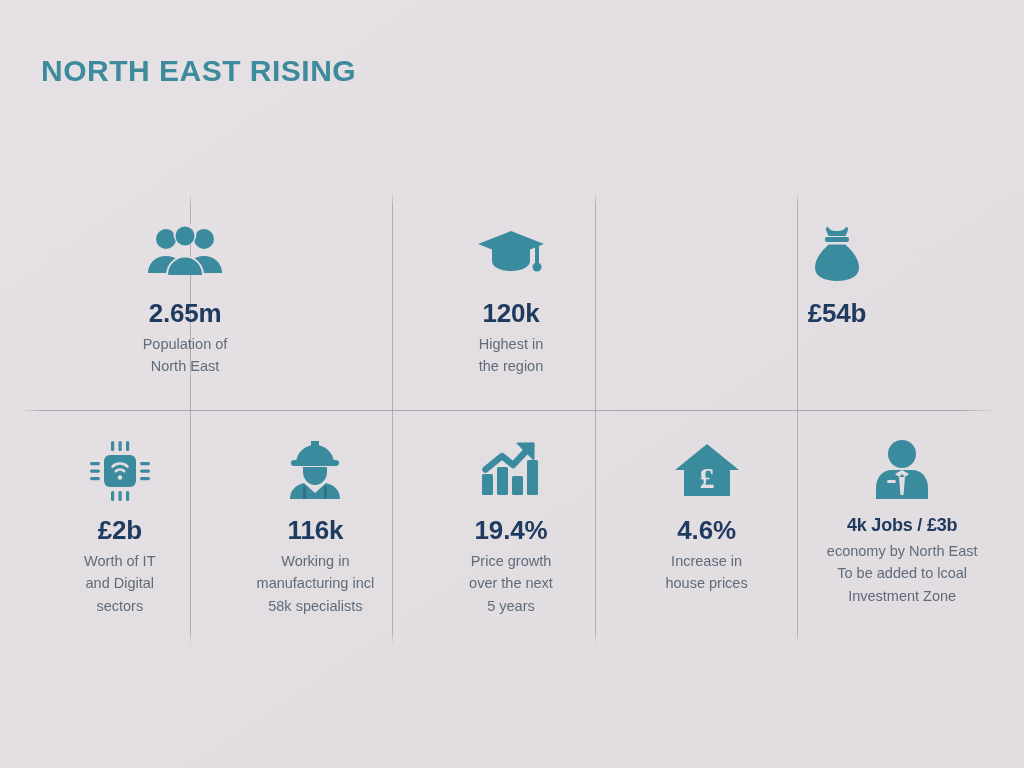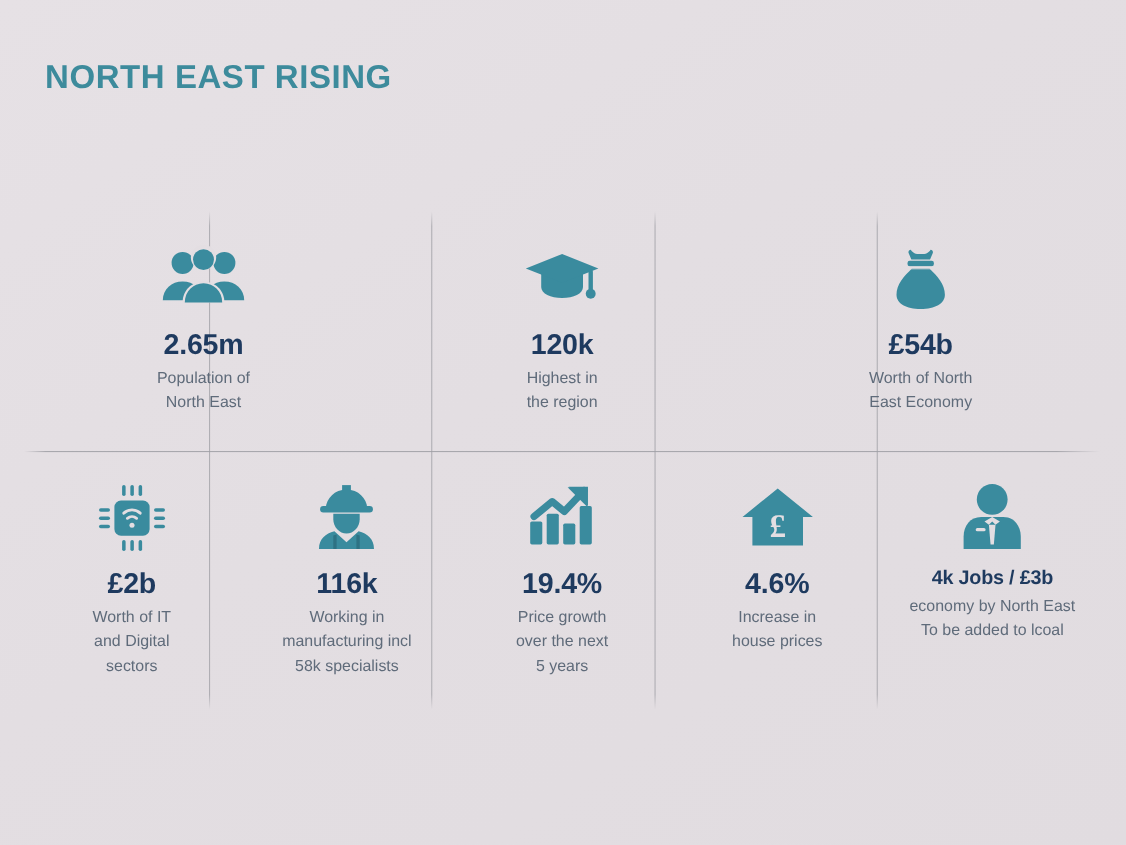--- a/index.html
+++ b/index.html
@@ -183,24 +183,20 @@
           <svg width="62" height="60" viewBox="0 0 62 60">
             <g fill="#3a8b9e">
               <path d="M22 4c2 3 4 4 9 4s7-1 9-4c1.5 0 2.5 1.5 2 3l-2.5 6H22.5L20 7c-.5-1.5.5-3 2-3z"></path>
               <rect x="19" y="14" width="24" height="5" rx="2"></rect>
               <path d="M23 21h16c7 7 14 14 14 24 0 8-9 13-22 13S9 53 9 45c0-10 7-17 14-24z"></path>
               <rect x="19" y="19" width="24" height="3" fill="#e3dee2" opacity="0.55"></rect>
             </g>
           </svg>
         </div>
         <div class="stat-value">£54b</div>
-        <div class="stat-desc">
-          <div>Worth of North</div>
-          <div>East Economy</div>
-        </div>
       </div>
 
     </div>
 
     <div class="row r2">
 
       <div class="cell">
         <div class="icon-wrap">
           <svg width="66" height="64" viewBox="0 0 66 64">
             <g fill="#3a8b9e">
@@ -303,19 +299,20 @@
               <path d="M31 31l-7 4 4 3 3-3 3 3 4-3z"></path>
               <path d="M28 38h6l-1.5 18h-3z"></path>
               <rect x="16" y="41" width="9" height="3" rx="1.5"></rect>
             </g>
           </svg>
         </div>
         <div class="stat-value wide">4k Jobs / £3b</div>
         <div class="stat-desc">
           <div>economy by North East</div>
           <div>To be added to lcoal</div>
+          <div>Investment Zone</div>
         </div>
       </div>
 
     </div>
 
   </div>
 </div>
 
 </body></html>

